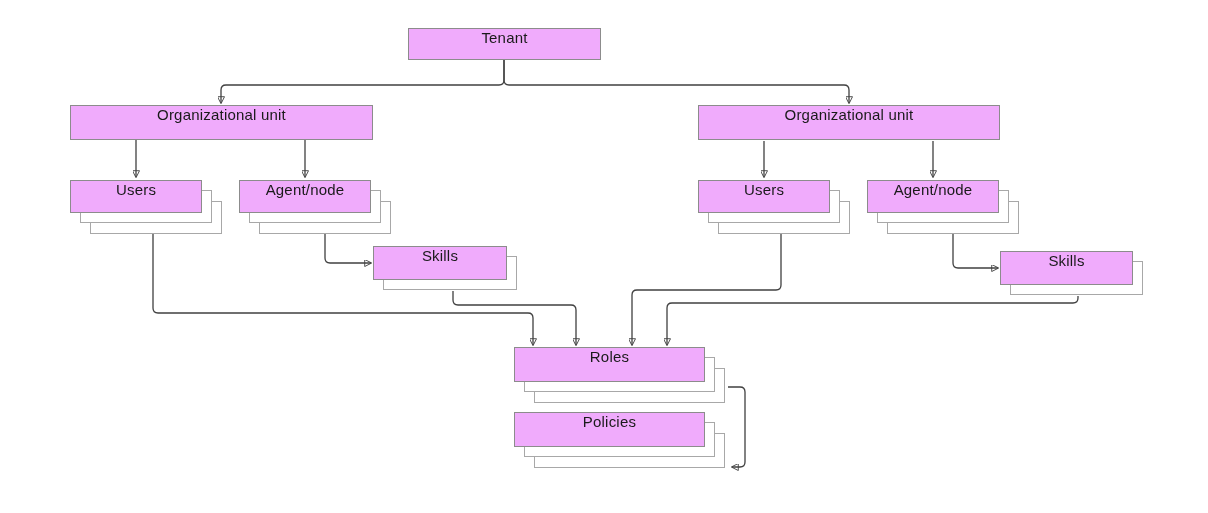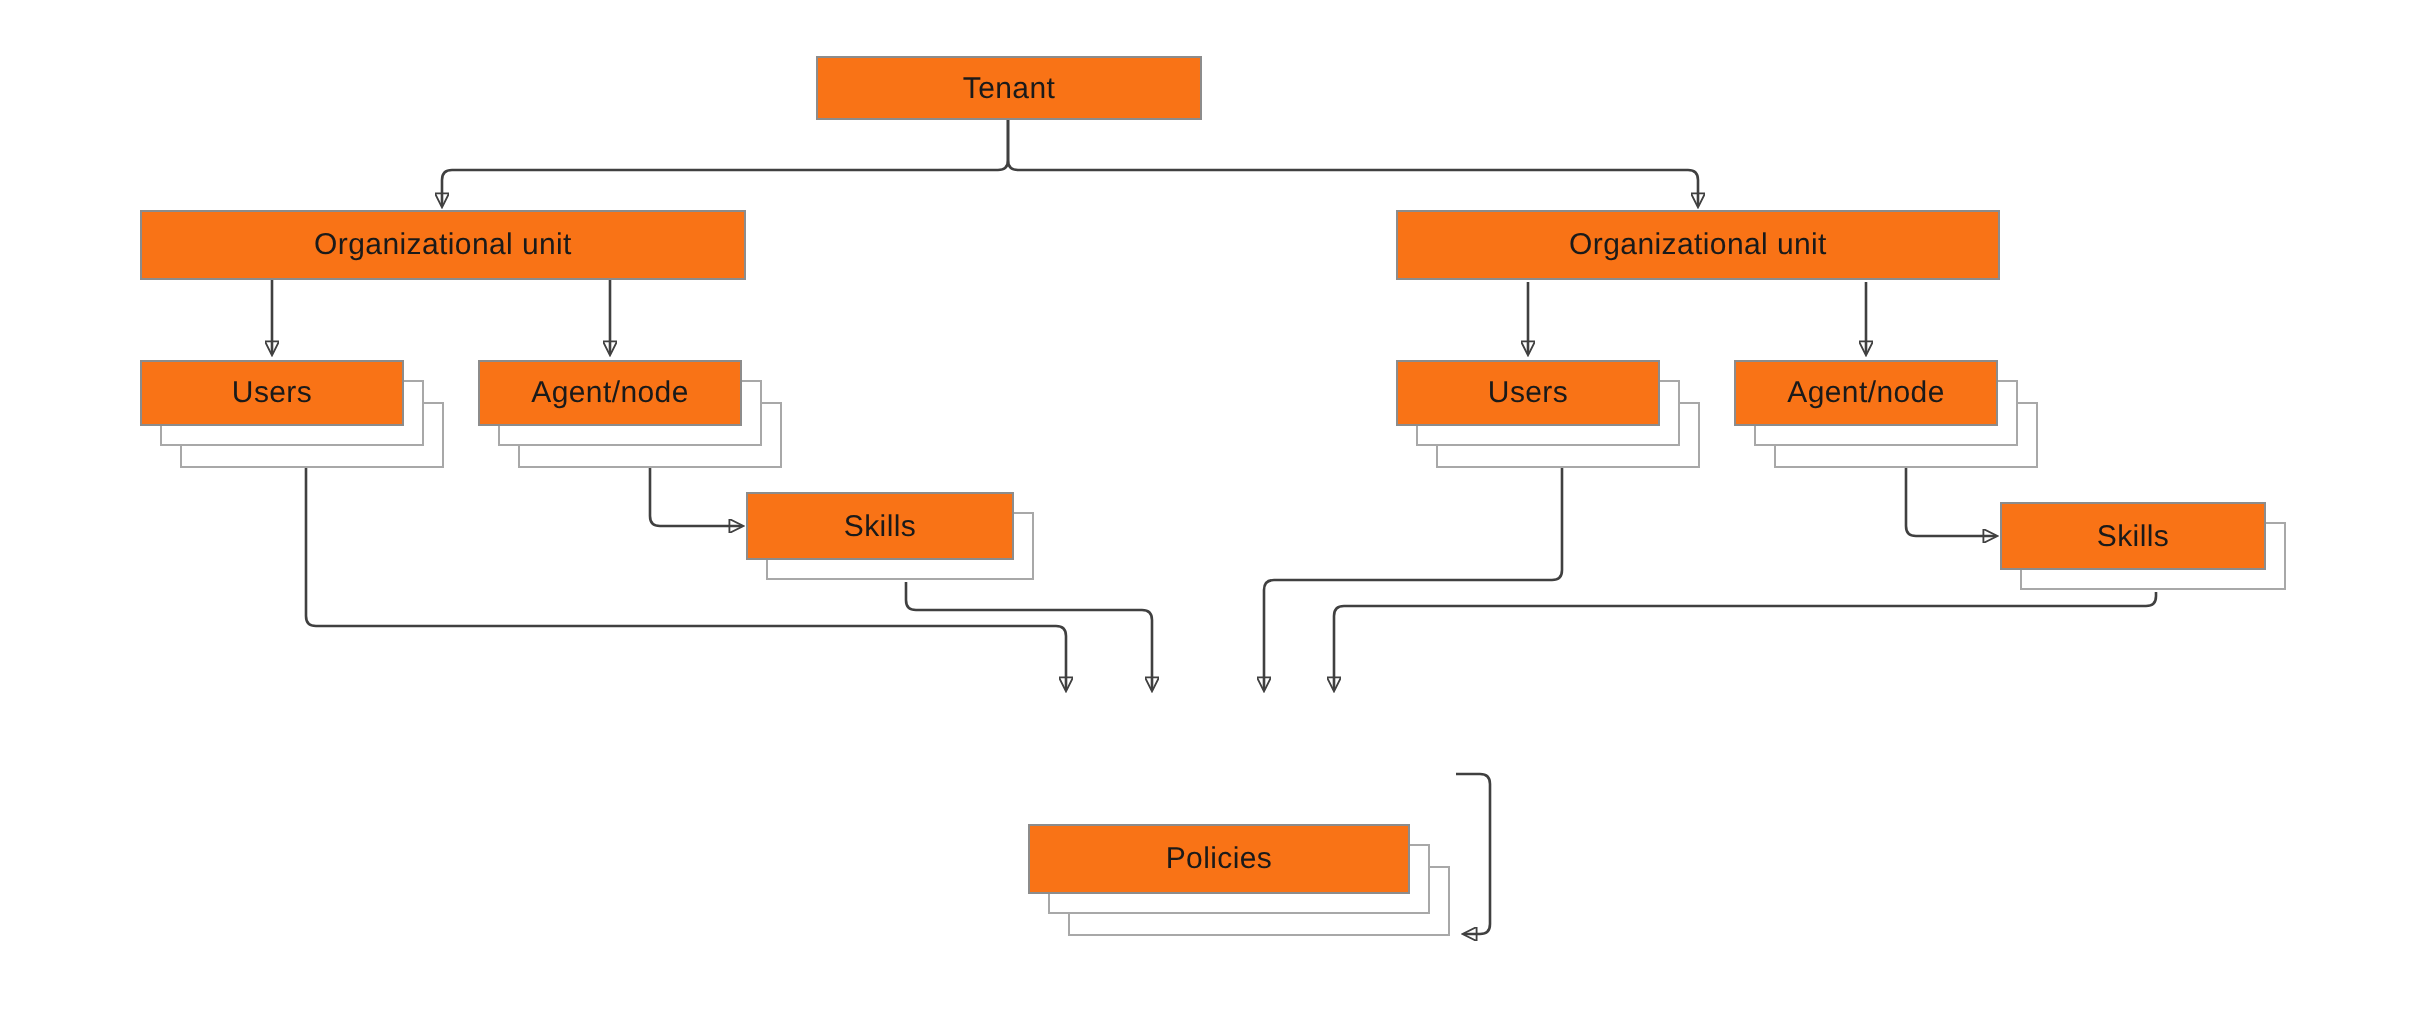--- a/index.html
+++ b/index.html
@@ -19,24 +19,24 @@
     background:#ffffff;
     border:1px solid #a8a8a8;
     box-sizing:border-box;
   }
   .layer.l1{left:10px;top:10px;z-index:2;}
   .layer.l2{left:20px;top:21px;z-index:1;}
   .box{
     position:absolute;
     left:0;top:0;
     width:100%;height:100%;
-    background:#f97316;
+    background:#f0abfc;
     border:1px solid #8c8c8c;
     box-sizing:border-box;
-    display:flex;align-items:center;justify-content:center;
+    display:flex;justify-content:center;
     z-index:3;
     letter-spacing:0.2px;
   }
   #wires{
     position:absolute;left:0;top:0;
     width:1208px;height:513px;
     z-index:5;
     pointer-events:none;
   }
   #wires path{fill:none;stroke:#404040;stroke-width:1.3;}
@@ -124,20 +124,27 @@
     </div>
   </div>
 
   <div class="stack" style="left:1000px;top:251px;width:133px;height:34px">
     <div class="layer l1"></div>
     <div class="box">
       <span>Skills</span>
     </div>
   </div>
 
+  <div class="stack" style="left:514px;top:347px;width:191px;height:35px">
+    <div class="layer l2"></div>
+    <div class="layer l1"></div>
+    <div class="box">
+      <span>Roles</span>
+    </div>
+  </div>
 
   <div class="stack" style="left:514px;top:412px;width:191px;height:35px">
     <div class="layer l2"></div>
     <div class="layer l1"></div>
     <div class="box">
       <span>Policies</span>
     </div>
   </div>
 
 </div>

